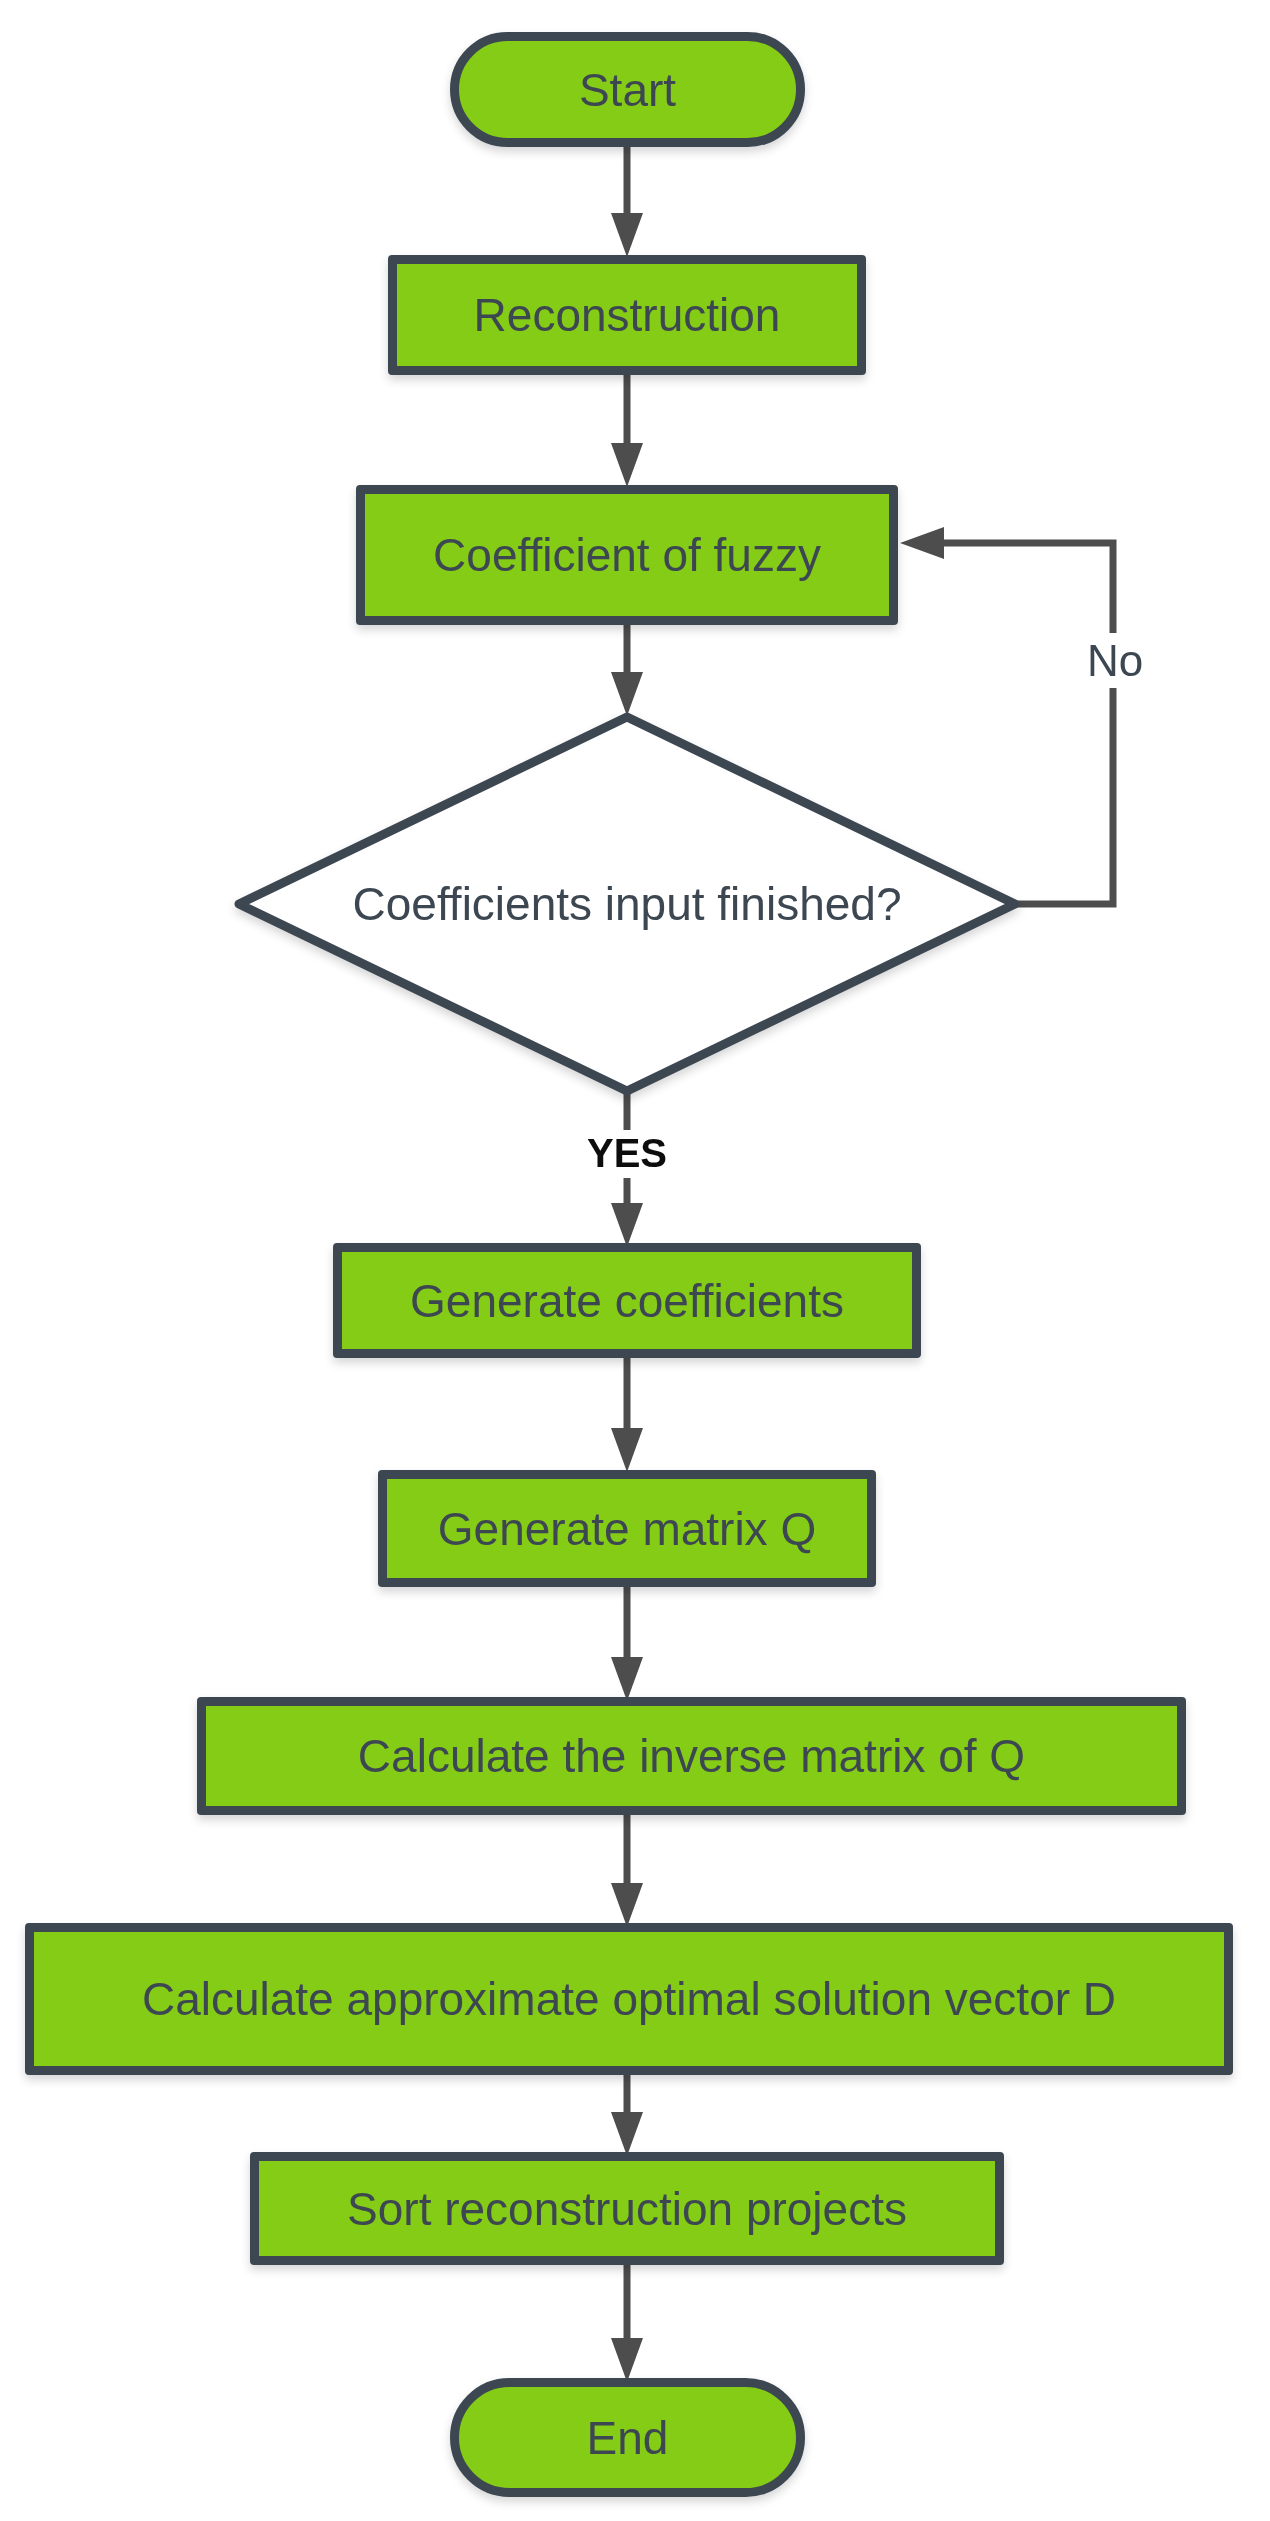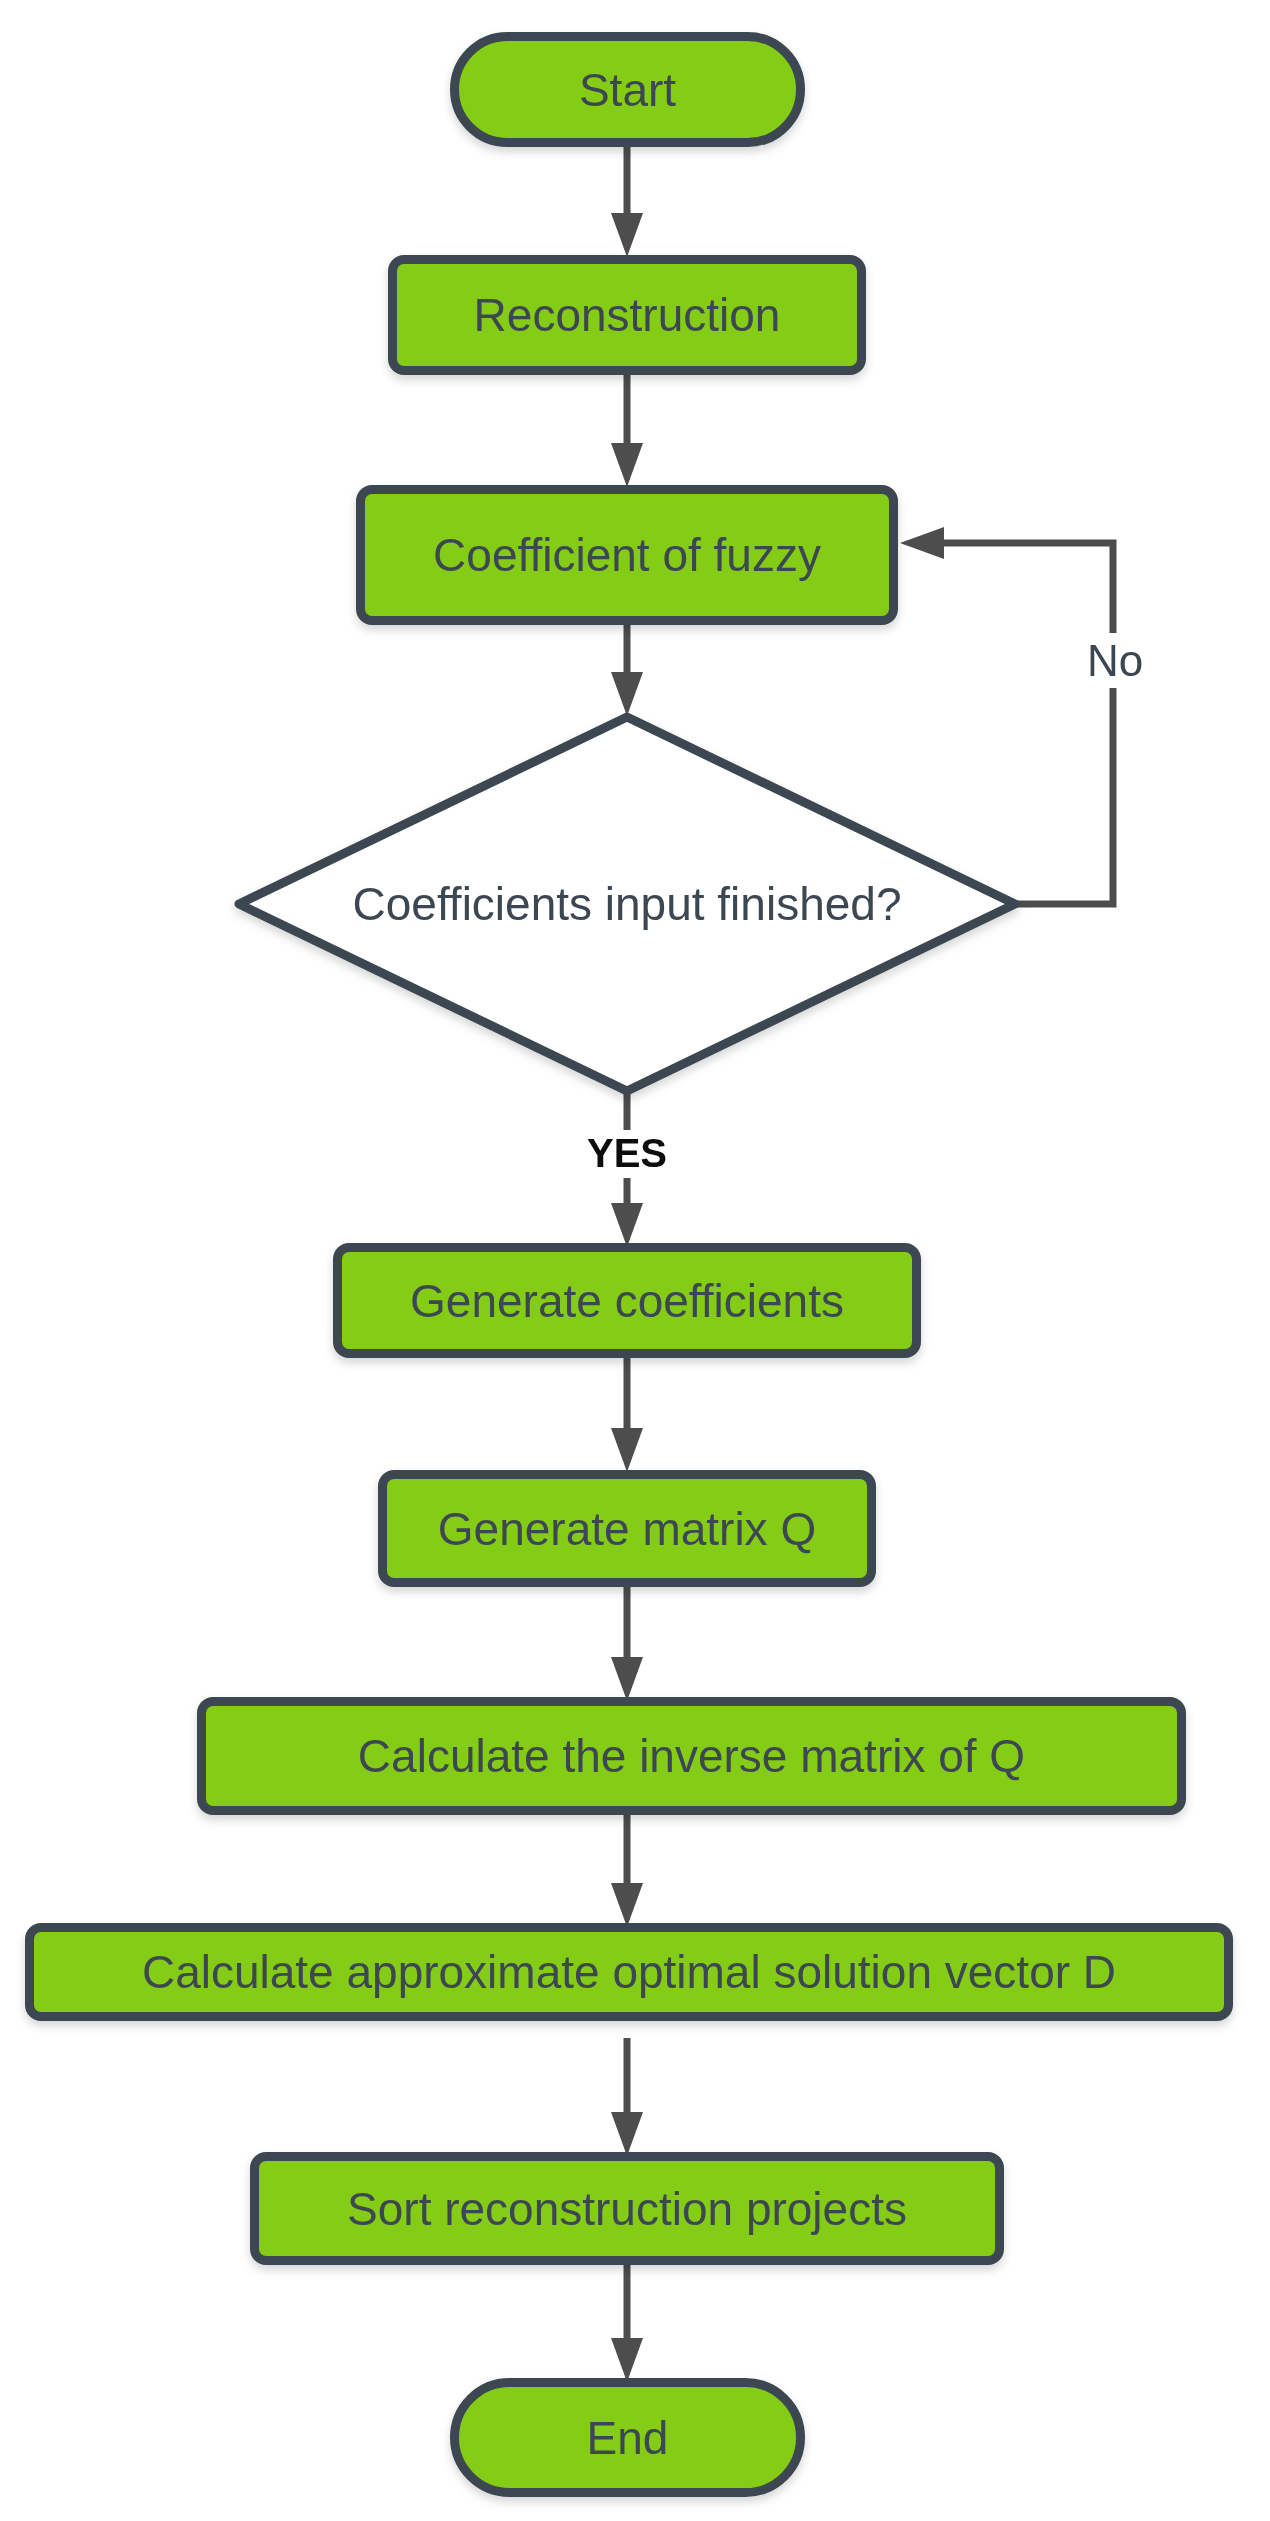--- a/index.html
+++ b/index.html
@@ -42,21 +42,21 @@
     border: 9px solid #3d4752;
     background: #84cc16;
     display: flex;
     align-items: center;
     justify-content: center;
     color: #3d4752;
     font-size: 46px;
     white-space: nowrap;
     filter: drop-shadow(0px 5px 5px rgba(0,0,0,0.16));
   }
-  .rect { border-radius: 16px; }
+  .rect { border-radius: 4px; }
   .pill { border-radius: 999px; }
   .overlay-label {
     position: absolute;
     display: flex;
     align-items: center;
     justify-content: center;
     color: #3d4752;
     white-space: nowrap;
   }
   .decision-label { font-size: 46px; }
@@ -136,21 +136,21 @@
   </div>
 
   <div class="node rect" style="left:378px; top:1470px; width:498px; height:117px;">
     <span>Generate matrix Q</span>
   </div>
 
   <div class="node rect" style="left:197px; top:1697px; width:989px; height:118px;">
     <span>Calculate the inverse matrix of Q</span>
   </div>
 
-  <div class="node rect" style="left:25px; top:1923px; width:1208px; height:98px;">
+  <div class="node rect" style="left:25px; top:1923px; width:1208px; height:152px;">
     <span>Calculate approximate optimal solution vector D</span>
   </div>
 
   <div class="node rect" style="left:250px; top:2152px; width:754px; height:113px;">
     <span>Sort reconstruction projects</span>
   </div>
 
   <div class="node pill" style="left:450px; top:2378px; width:355px; height:119px;">
     <span>End</span>
   </div>

